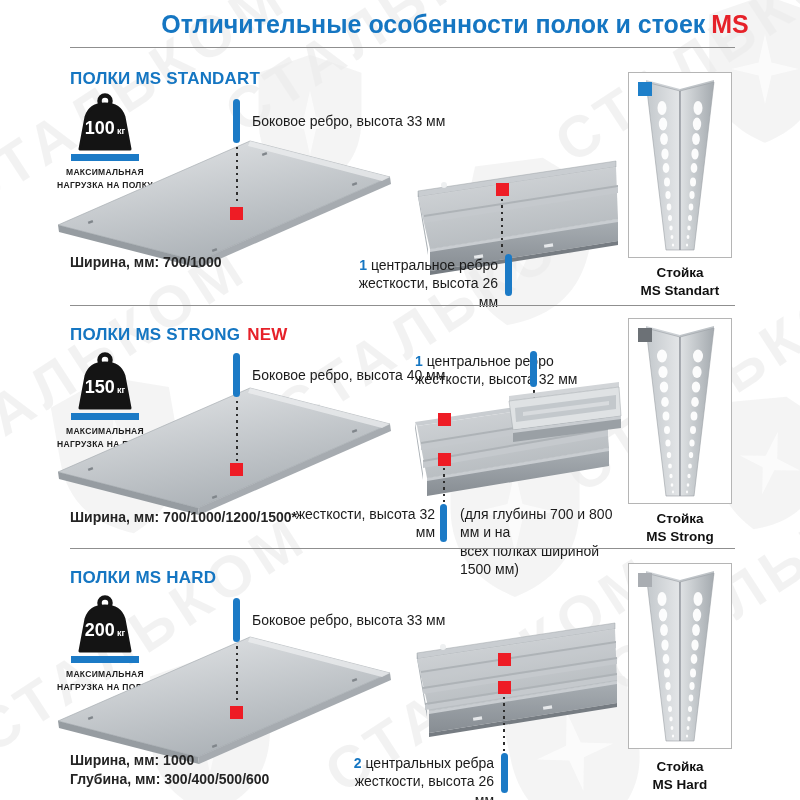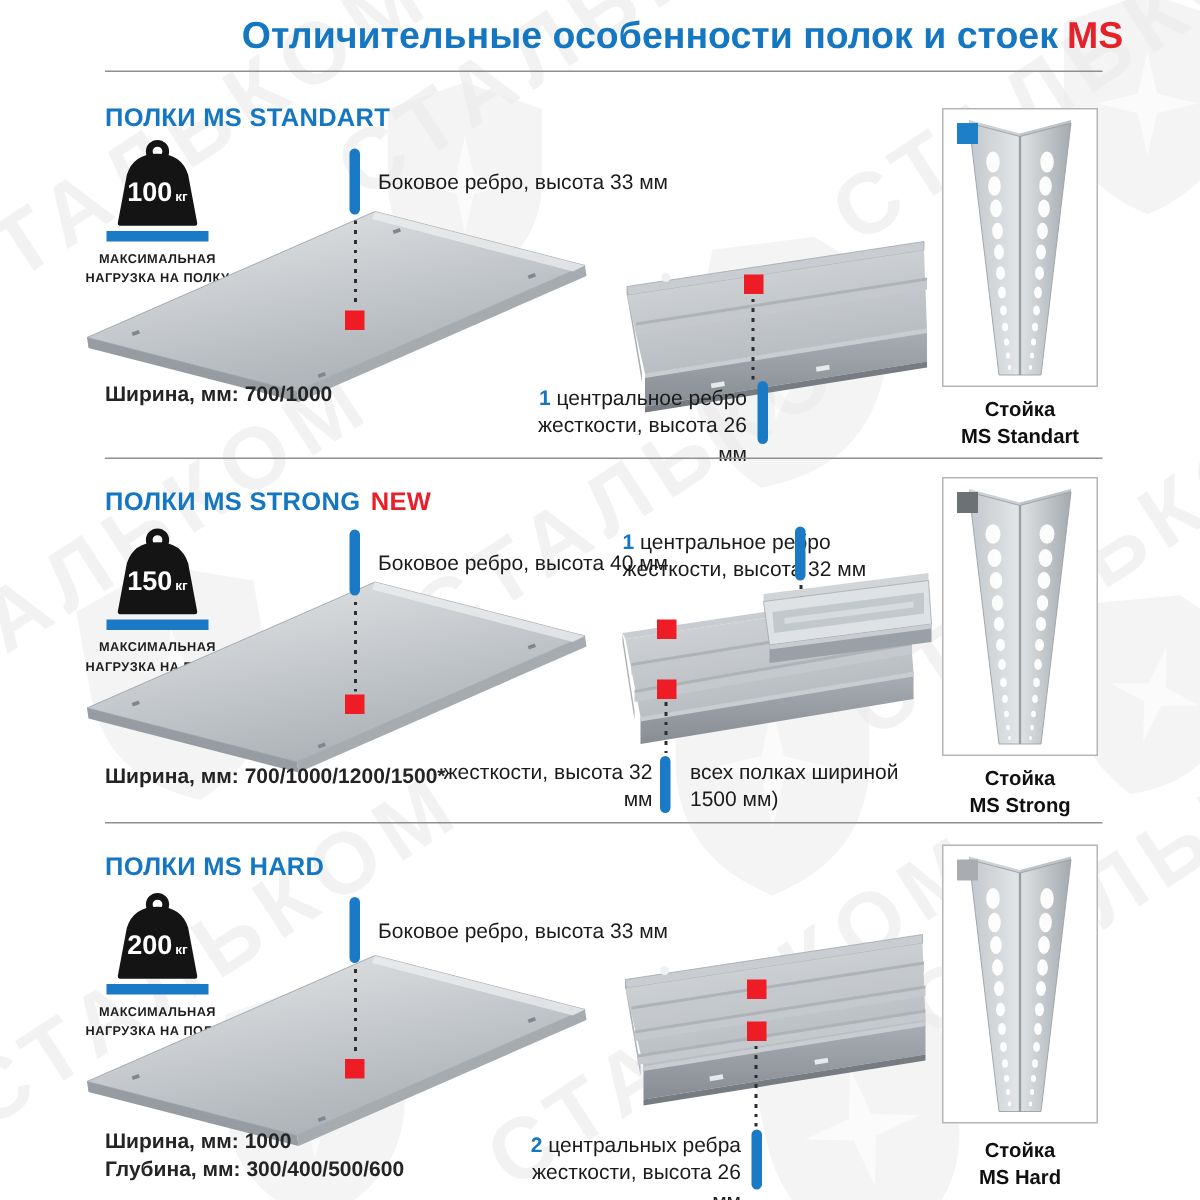--- a/index.html
+++ b/index.html
@@ -293,20 +293,21 @@
 
       <div class="marker" style="left:438px;top:103px"></div>
       <div class="marker" style="left:438px;top:143px"></div>
       <div class="dots" style="left:443px;top:158px;height:34px"></div>
       <div class="pin" style="left:440px;top:194px;height:38px"></div>
 
       <div class="note right" style="left:295px;top:195px;width:140px">
         <div>жесткости, высота 32 мм</div>
       </div>
       <div class="note" style="left:460px;top:195px;width:172px">
+        <div>(для глубины 700 и 800 мм и на</div>
         <div>всех полках шириной 1500 мм)</div>
       </div>
 
       <div class="stand-box" style="left:628px;top:8px">
         <div class="stand-marker" style="background: rgb(108, 113, 118);"></div>
         <svg width="96" height="178" viewBox="0 0 96 178">
           <polygon points="14,4 48,13 48,18 14,9" fill="#cdd1d5"></polygon>
           <polygon points="82,4 48,13 48,18 82,9" fill="#bfc4c8"></polygon>
           <polygon points="14,6 48,15 48,174 34,174" fill="url(#gStandL)" stroke="#9aa0a5" stroke-width="0.6"></polygon>
           <polygon points="82,6 48,15 48,174 62,174" fill="url(#gStandR)" stroke="#9aa0a5" stroke-width="0.6"></polygon>

